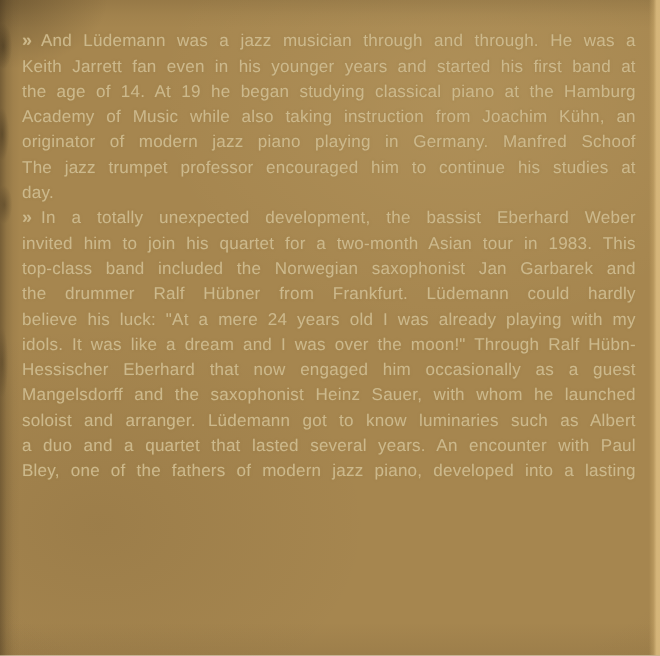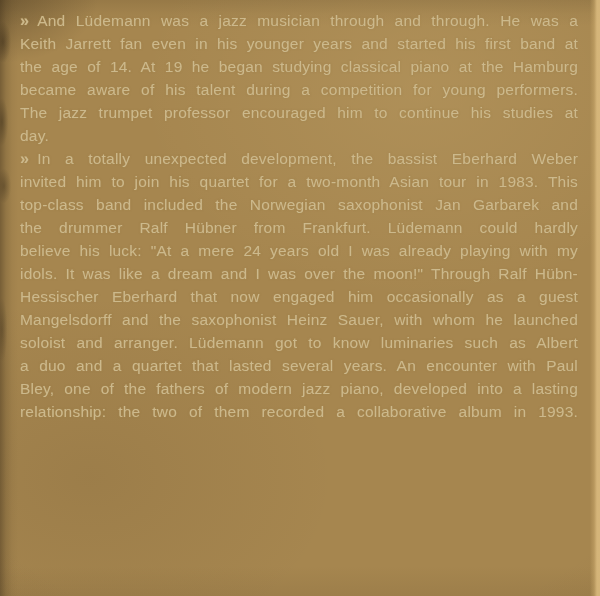--- a/index.html
+++ b/index.html
@@ -36,21 +36,21 @@
       radial-gradient(130% 115% at 50% 45%, transparent 55%, rgba(75,55,28,0.14) 92%, rgba(65,48,24,0.20) 100%),
       
       radial-gradient(400px 300px at 70% 15%, rgba(255,230,170,0.10), transparent 70%),
       radial-gradient(350px 260px at 15% 80%, rgba(70,50,25,0.10), transparent 70%);
   }
 
   .text-block {
     position: absolute;
     left: 20px;
     right: 22px;
-    top: 9px;
+    top: 26px;
     color: #ccb98c;
     font-size: 15.5px;
     letter-spacing: 0.2px;
     text-shadow: 0 0 1px rgba(172,142,90,0.9), 0 0 2px rgba(166,134,82,0.5);
   }
 
   .para { margin: 0; }
 
   .line {
     height: 23px;
@@ -74,32 +74,32 @@
 </style>
 </head>
 <body>
 
 <div class="page">
   <div class="text-block">
       <div class="para">
         <div class="line"><span class="marker">»</span>And Lüdemann was a jazz musician through and through. He was a</div>
         <div class="line">Keith Jarrett fan even in his younger years and started his first band at</div>
         <div class="line">the age of 14. At 19 he began studying classical piano at the Hamburg</div>
-        <div class="line">became aware of his talent during a competition for young performers.</div>
+        <div class="line">Academy of Music while also taking instruction from Joachim Kühn, an</div>
+        <div class="line">originator of modern jazz piano playing in Germany. Manfred Schoof</div>
         <div class="line">The jazz trumpet professor encouraged him to continue his studies at</div>
         <div class="line short">day.</div>
       </div>
       <div class="para">
         <div class="line"><span class="marker">»</span>In a totally unexpected development, the bassist Eberhard Weber</div>
         <div class="line">invited him to join his quartet for a two-month Asian tour in 1983. This</div>
         <div class="line">top-class band included the Norwegian saxophonist Jan Garbarek and</div>
         <div class="line">the drummer Ralf Hübner from Frankfurt. Lüdemann could hardly</div>
         <div class="line">believe his luck: "At a mere 24 years old I was already playing with my</div>
         <div class="line">idols. It was like a dream and I was over the moon!" Through Ralf Hübn-</div>
         <div class="line">Hessischer Eberhard that now engaged him occasionally as a guest</div>
         <div class="line">Mangelsdorff and the saxophonist Heinz Sauer, with whom he launched</div>
         <div class="line">soloist and arranger. Lüdemann got to know luminaries such as Albert</div>
         <div class="line">a duo and a quartet that lasted several years. An encounter with Paul</div>
         <div class="line">Bley, one of the fathers of modern jazz piano, developed into a lasting</div>
-        <div class="line">relationship: the two of them recorded a collaborative album in 1993.</div>
       </div>
     </div>
 </div>
 
 </body></html>

